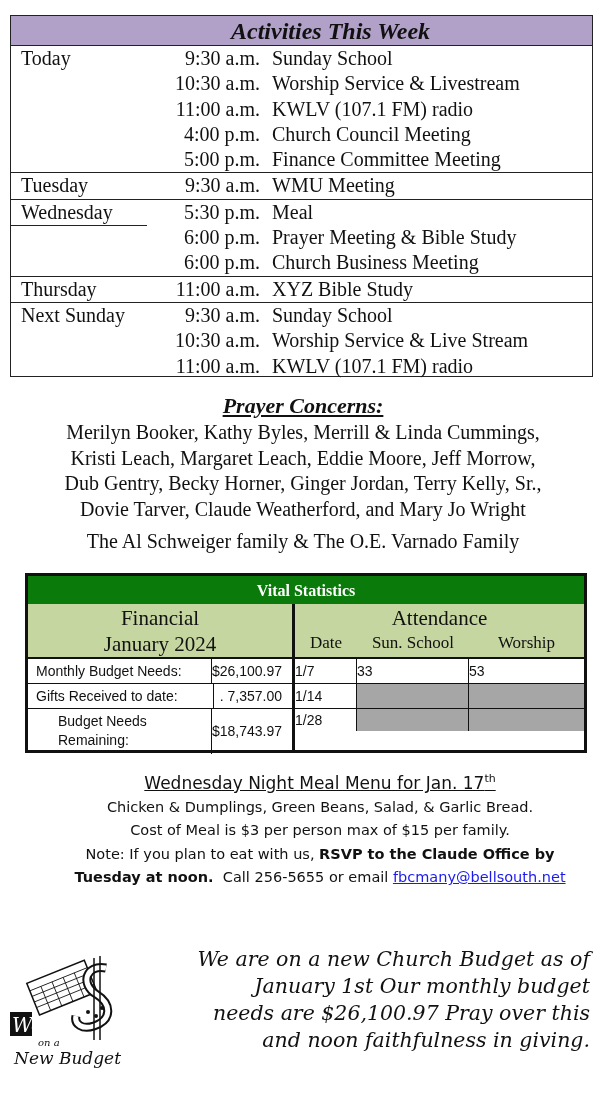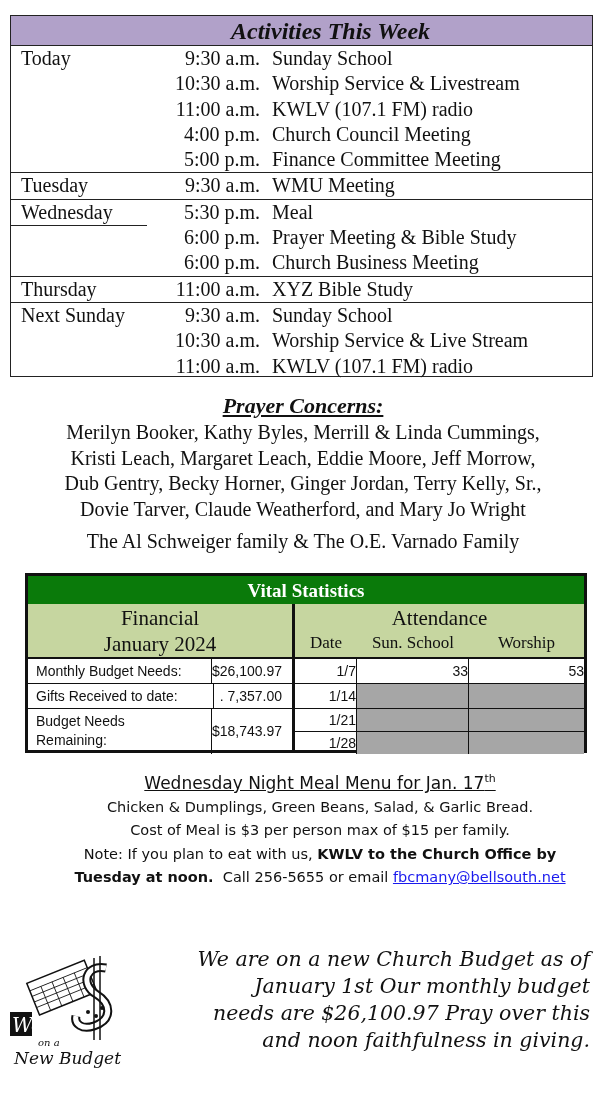--- a/index.html
+++ b/index.html
@@ -29,46 +29,46 @@
   #prayer .pc-names { font-size: 20px; line-height: 25.5px; margin-top: 1px; }
   #prayer .pc-family { font-size: 20px; line-height: 26px; margin-top: 6px; }
 
   
   #vital {
     position: absolute; left: 25px; top: 573px; width: 562px; height: 180px;
     border: 3px solid #111; box-sizing: border-box; background: #fff;
   }
   #vital .vs-header {
     height: 28px; background: #0a7a0a; color: #fff; text-align: center;
-    font-family: "Liberation Serif", serif; font-weight: bold; font-size: 19px; line-height: 30px;
+    font-family: "Liberation Serif", serif; font-weight: bold; font-size: 16px; line-height: 30px;
   }
   #vital .vs-body { display: flex; height: 146px; }
   #vital .vs-left { width: 264px; border-right: 3px solid #111; box-sizing: content-box; }
   #vital .vs-right { flex: 1; }
   .vs-subhead { background: #c6d6a0; height: 55px; border-bottom: 2px solid #111; box-sizing: border-box; font-family: "Liberation Serif", serif; text-align: center; }
   .vs-left .vs-subhead .l1 { font-size: 21px; line-height: 26px; padding-top: 1px; }
   .vs-left .vs-subhead .l2 { font-size: 21px; line-height: 26px; }
   .vs-right .vs-subhead .l1 { font-size: 21px; line-height: 26px; padding-top: 1px; }
   .att-cols { display: flex; font-size: 17px; line-height: 24px; }
   .att-cols span { display: block; }
   .c-date { width: 62px; text-align: center; }
   .c-ss { width: 112px; text-align: center; }
   .c-w { flex: 1; text-align: center; }
 
   .fin-row { display: flex; border-bottom: 1px solid #111; font-family: "Liberation Sans", sans-serif; font-size: 14px; }
-  .fin-row:last-child { border-bottom: none; }
+  .fin-row:last-child { border-bottom: none; padding-left: 22px; }
   .fin-label { width: 186px; padding-left: 8px; box-sizing: border-box; border-right: 1px solid #111; }
   .fin-val { flex: 1; text-align: right; padding-right: 10px; box-sizing: border-box; }
   .fin-row.r1 { height: 24px; line-height: 24px; }
   .fin-row.r2 { height: 24px; line-height: 24px; }
   .fin-row.r3 { height: 45px; }
   .fin-row.r3 .fin-label { line-height: 19px; padding-top: 3px; }
   .fin-row.r3 .fin-val { line-height: 45px; }
 
-  .att-row { display: flex; border-bottom: 1px solid #111; font-family: "Liberation Sans", sans-serif; font-size: 14px; text-align: right; }
+  .att-row { display: flex; border-bottom: 1px solid #111; font-family: "Liberation Sans", sans-serif; font-size: 14px; text-align: left; }
   .att-row:last-child { border-bottom: none; }
   .att-row .a-date { width: 62px; border-right: 1px solid #111; box-sizing: border-box; }
   .att-row .a-ss { width: 112px; border-right: 1px solid #111; box-sizing: border-box; }
   .att-row .a-w { flex: 1; }
   .att-row.empty .a-ss, .att-row.empty .a-w { background: #a6a6a6; }
   .att-row.h24 { height: 24px; line-height: 24px; }
   .att-row.h22 { height: 22px; line-height: 22px; }
 
   
   #meal { position: absolute; left: 40px; top: 766px; width: 560px; text-align: center; font-family: "DejaVu Sans", sans-serif; color: #111; }
@@ -222,39 +222,34 @@
         <span class="a-date">1/7</span>
         <span class="a-ss">33</span>
         <span class="a-w">53</span>
       </div>
       <div class="att-row h24 empty">
         <span class="a-date">1/14</span>
         <span class="a-ss"></span>
         <span class="a-w"></span>
       </div>
       <div class="att-row h22 empty">
-        <span class="a-date">1/21</span>
-        <span class="a-ss"></span>
-        <span class="a-w"></span>
-      </div>
-      <div class="att-row h22 empty">
         <span class="a-date">1/28</span>
         <span class="a-ss"></span>
         <span class="a-w"></span>
       </div>
     </div>
   </div>
 </div>
 
 <div id="meal">
   <div class="m-title"><span>Wednesday Night Meal Menu for Jan. 17</span><sup>th</sup></div>
   <div class="m-line">Chicken &amp; Dumplings, Green Beans, Salad, &amp; Garlic Bread.</div>
   <div class="m-line">Cost of Meal is $3 per person max of $15 per family.</div>
   <div class="m-line">
-    <span>Note:  If you plan to eat with us, </span><b>KWLV to the Church Office by</b>
+    <span>Note:  If you plan to eat with us, </span><b>RSVP to the Claude Office by</b>
   </div>
   <div class="m-line">
     <b>Tuesday at noon.</b><span style="white-space:pre">  Call 256-5655 or email </span><span class="m-link">fbcmany@bellsouth.net</span>
   </div>
 </div>
 
 <div id="budget-logo">
   <svg width="130" height="120" viewBox="0 0 130 120">
 
     <g transform="rotate(-22 55 35)">

